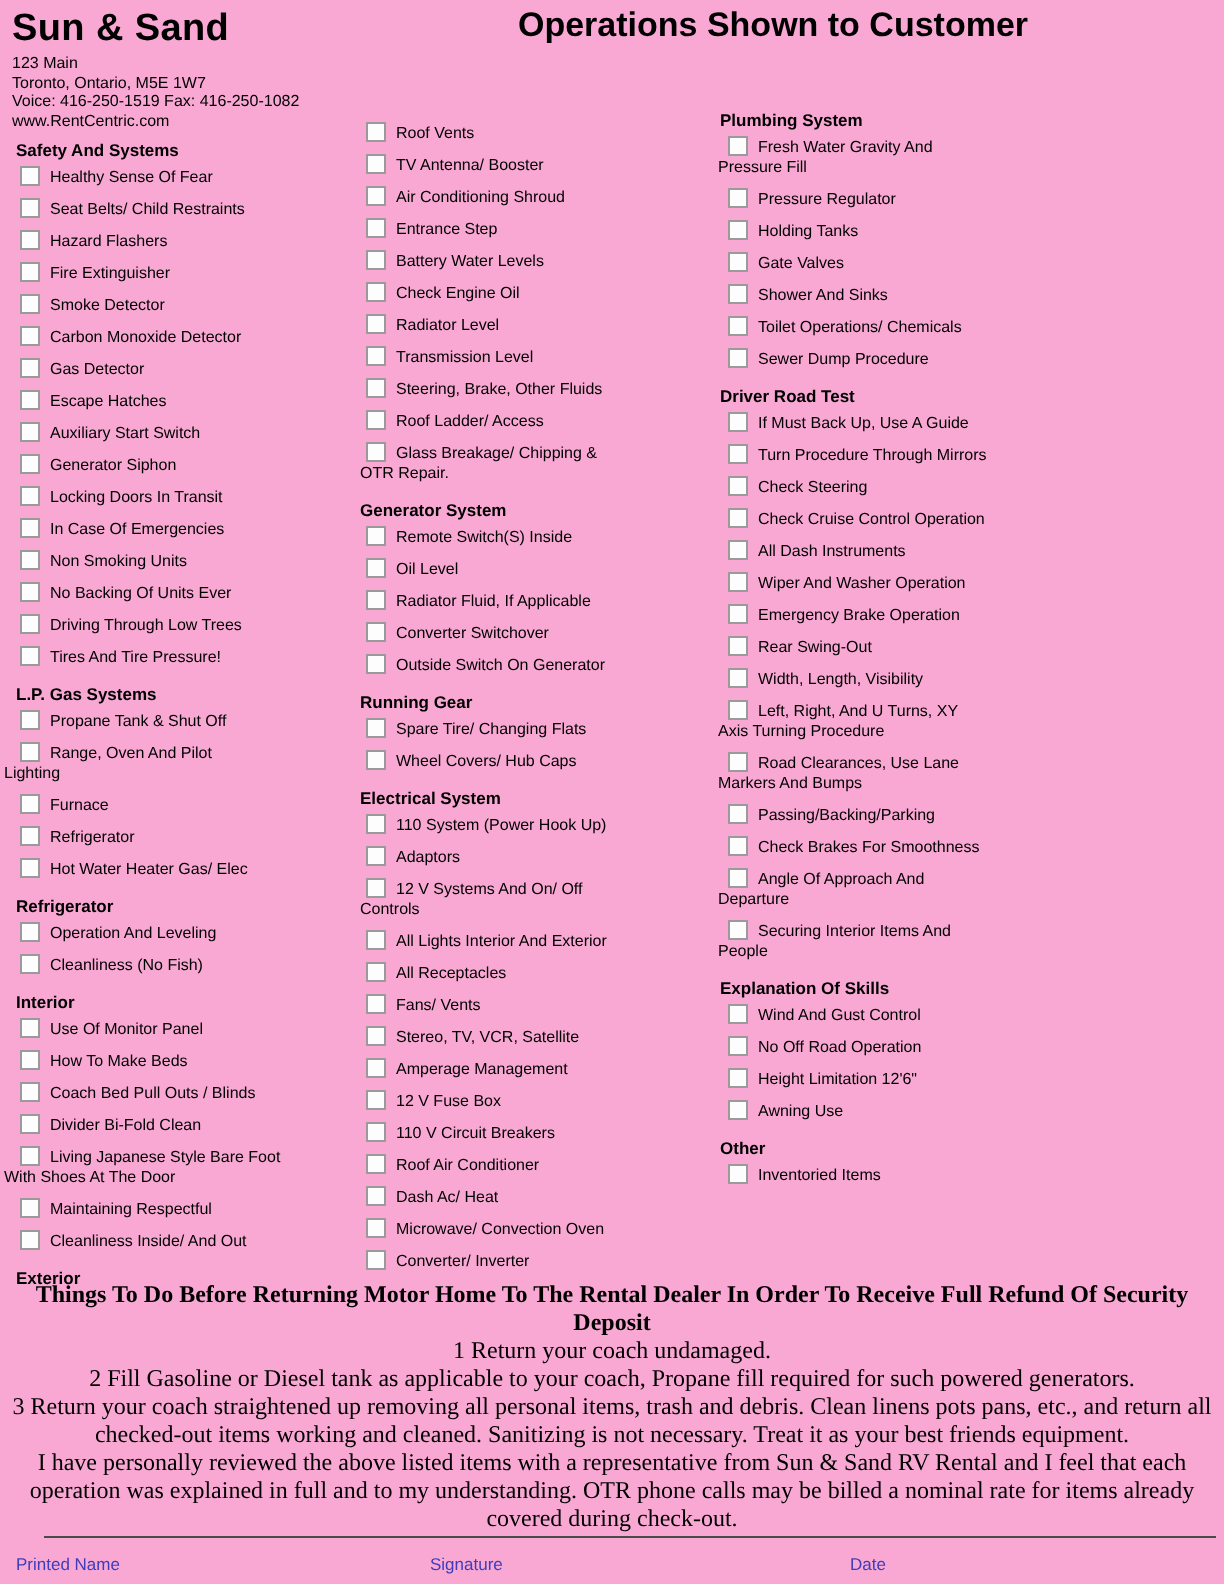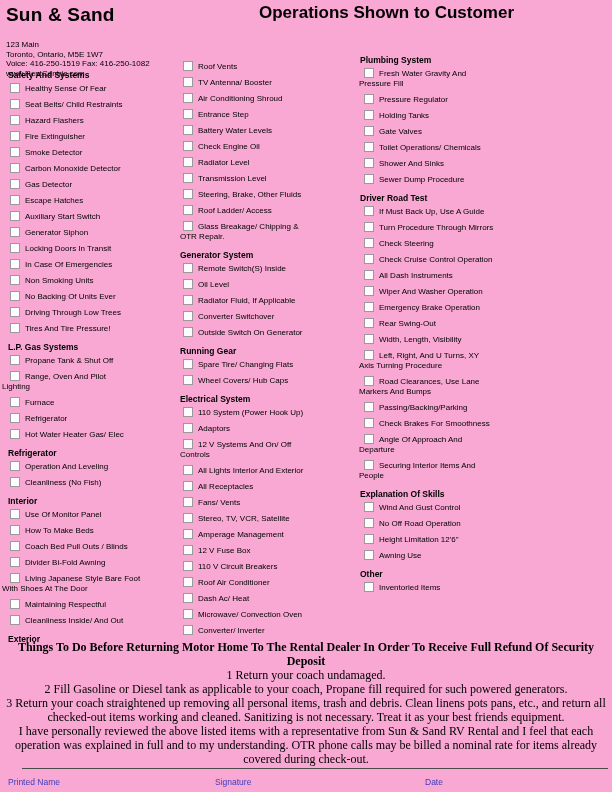--- a/index.html
+++ b/index.html
@@ -4,21 +4,21 @@
 <style>
   :root { --label-blue:#3d3dbb; --cb-border:#9a9a9a; }
   html,body { margin:0; padding:0; background:#fff; }
   .page {
     position:relative; width:612px; height:792px; background:#f9a8d4;
     font-family:"Liberation Sans", sans-serif; color:#000; overflow:hidden;padding-left:16px;
   }
   
   .company { position:absolute; left:6px; top:4px; }
   .company-name { font-size:19px; font-weight:bold; letter-spacing:0.2px; }
-  .company-address { margin-top:14px; font-size:8px; line-height:9.5px; }
+  .company-address { margin-top:1px; font-size:8px; line-height:9.5px; }
   
   .doc-title { position:absolute; left:231px; top:3px; font-size:17px; font-weight:bold;margin-left:28px; }
   
   .col { position:absolute; font-size:8px; }
   .col1 { left:2px;  top:70px; width:170px; }
   .col2 { left:180px; top:61px; width:176px; }
   .col3 { left:359px; top:55px; width:200px; }
   .sec-header { font-size:8.5px; font-weight:bold; line-height:11px; margin:8px 0 2px 0; }
   .col .section:first-child .sec-header { margin-top:0; }
   .col1 .sec-header { margin-left:6px; }
@@ -95,21 +95,21 @@
       <div class="section">
         <div class="sec-header">Refrigerator</div>
         <div class="item"><span class="cb"></span><span class="lbl">Operation And Leveling</span></div>
         <div class="item"><span class="cb"></span><span class="lbl">Cleanliness (No Fish)</span></div>
       </div>
       <div class="section">
         <div class="sec-header">Interior</div>
         <div class="item"><span class="cb"></span><span class="lbl">Use Of Monitor Panel</span></div>
         <div class="item"><span class="cb"></span><span class="lbl">How To Make Beds</span></div>
         <div class="item"><span class="cb"></span><span class="lbl">Coach Bed Pull Outs / Blinds</span></div>
-        <div class="item"><span class="cb"></span><span class="lbl">Divider Bi-Fold Awning</span></div>
+        <div class="item"><span class="cb"></span><span class="lbl">Divider Bi-Fold Clean</span></div>
         <div class="item"><span class="cb"></span><span class="lbl">Living Japanese Style Bare Foot
 With Shoes At The Door</span></div>
         <div class="item"><span class="cb"></span><span class="lbl">Maintaining Respectful</span></div>
         <div class="item"><span class="cb"></span><span class="lbl">Cleanliness Inside/ And Out</span></div>
       </div>
       <div class="section">
         <div class="sec-header">Exterior</div>
       </div>
     </div>
   <div class="col col2">
@@ -160,22 +160,22 @@
       </div>
     </div>
   <div class="col col3">
       <div class="section">
         <div class="sec-header">Plumbing System</div>
         <div class="item"><span class="cb"></span><span class="lbl">Fresh Water Gravity And
 Pressure Fill</span></div>
         <div class="item"><span class="cb"></span><span class="lbl">Pressure Regulator</span></div>
         <div class="item"><span class="cb"></span><span class="lbl">Holding Tanks</span></div>
         <div class="item"><span class="cb"></span><span class="lbl">Gate Valves</span></div>
+        <div class="item"><span class="cb"></span><span class="lbl">Shower And Sinks</span></div>
         <div class="item"><span class="cb"></span><span class="lbl">Toilet Operations/ Chemicals</span></div>
-        <div class="item"><span class="cb"></span><span class="lbl">Shower And Sinks</span></div>
         <div class="item"><span class="cb"></span><span class="lbl">Sewer Dump Procedure</span></div>
       </div>
       <div class="section">
         <div class="sec-header">Driver Road Test</div>
         <div class="item"><span class="cb"></span><span class="lbl">If Must Back Up, Use A Guide</span></div>
         <div class="item"><span class="cb"></span><span class="lbl">Turn Procedure Through Mirrors</span></div>
         <div class="item"><span class="cb"></span><span class="lbl">Check Steering</span></div>
         <div class="item"><span class="cb"></span><span class="lbl">Check Cruise Control Operation</span></div>
         <div class="item"><span class="cb"></span><span class="lbl">All Dash Instruments</span></div>
         <div class="item"><span class="cb"></span><span class="lbl">Wiper And Washer Operation</span></div>

